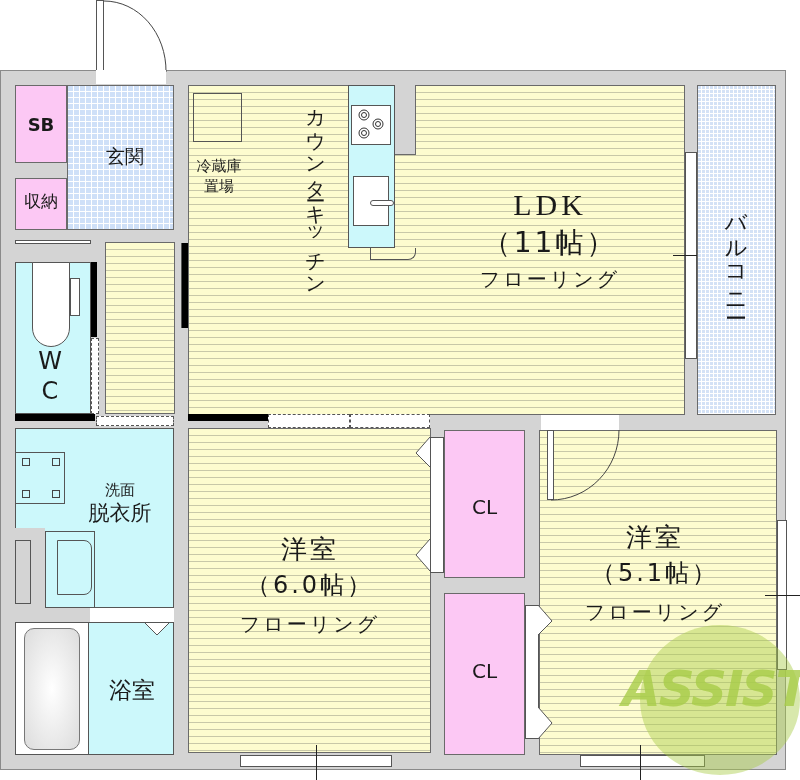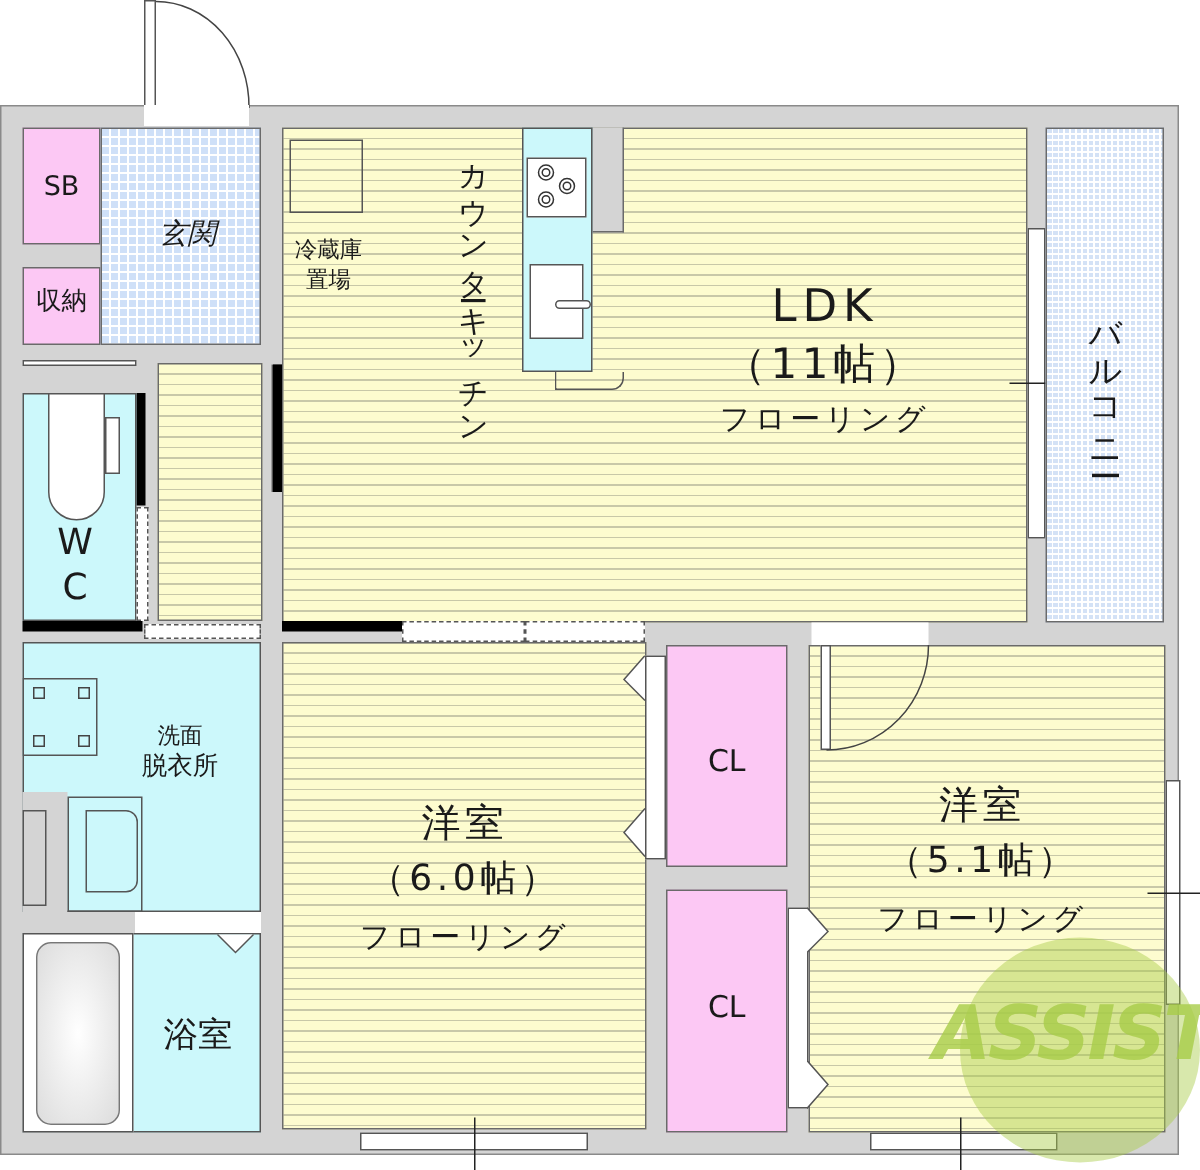--- a/index.html
+++ b/index.html
@@ -19,43 +19,43 @@
   .balcony { background-color:#d4e2f6;
            background-image:
              repeating-linear-gradient(to right, transparent 0, transparent 3px, #ffffff 3px, #ffffff 4px),
              repeating-linear-gradient(to bottom, transparent 0, transparent 3px, #ffffff 3px, #ffffff 4px);
            border:1px solid #6a6a6a; }
   .pink { background:#fcc8f4; border:1px solid #6a6a6a; }
   .aqua { background:#ccf8fb; border:1px solid #555; }
   .white { background:#ffffff; border:1px solid #555; }
   .black { background:#000; }
   .label { position:absolute; font-size:20px; color:#1a1a1a; text-align:center; white-space:nowrap; line-height:1.1; }
-  .label.lg { font-size:26px; letter-spacing:4px; }
+  .label.lg { font-size:26px; letter-spacing:4px;font-family:Liberation Serif, serif; }
   .label.md { font-size:22px; letter-spacing:3px; }
   .label.sm { font-size:15px; }
   .vert { writing-mode:vertical-rl; text-orientation:upright; }
 </style>
 </head>
 <body>
 
 <div class="abs wall outer" style="left:0;top:70px;width:786px;height:700px;"></div>
 <div class="abs" style="left:786px;top:70px;width:14px;height:700px;background:#fff;"></div>
 
 <div class="abs white" style="left:96px;top:0;width:8px;height:72px;border-color:#555;"></div>
 <svg class="abs" style="left:96px;top:0;" width="90" height="80">
   <path d="M8 1 A 62 70 0 0 1 70 72" fill="none" stroke="#444" stroke-width="1"></path>
 </svg>
 <div class="abs" style="left:96px;top:70px;width:70px;height:14px;background:#fff;"></div>
 
 <div class="abs pink" style="left:15px;top:85px;width:52px;height:78px;"></div>
-<div class="label" style="left:15px;top:115px;width:52px;font-size:18px;">SB</div>
+<div class="label" style="left:15px;top:115px;width:52px;font-size:18px;font-weight:bold;">SB</div>
 <div class="abs pink" style="left:15px;top:178px;width:52px;height:52px;"></div>
 <div class="label" style="left:15px;top:192px;width:52px;font-size:17px;">収納</div>
 <div class="abs tile-blue" style="left:67px;top:85px;width:107px;height:145px;"></div>
-<div class="label" style="left:90px;top:146px;width:70px;font-size:19px;font-style:italic;">玄関</div>
+<div class="label" style="left:90px;top:146px;width:70px;font-size:19px;">玄関</div>
 
 <div class="abs white" style="left:15px;top:240px;width:76px;height:4px;"></div>
 <div class="abs floor" style="left:105px;top:242px;width:70px;height:172px;"></div>
 <div class="abs black" style="left:90px;top:262px;width:7px;height:75px;"></div>
 <div class="abs white" style="left:181px;top:243px;width:8px;height:85px;"></div>
 <div class="abs black" style="left:182px;top:243px;width:7px;height:85px;"></div>
 
 <div class="abs aqua" style="left:15px;top:262px;width:76px;height:152px;"></div>
 <div class="abs white" style="left:32px;top:262px;width:38px;height:85px;border-radius:0 0 19px 19px;"></div>
 <div class="abs white" style="left:70px;top:278px;width:10px;height:38px;"></div>
@@ -65,21 +65,21 @@
 <div class="abs black" style="left:15px;top:414px;width:80px;height:7px;"></div>
 
 <div class="abs white" style="left:96px;top:416px;width:78px;height:10px;border-style:dashed;"></div>
 <div class="abs aqua" style="left:15px;top:428px;width:159px;height:180px;"></div>
 <div class="abs" style="left:15px;top:452px;width:50px;height:52px;border:1px solid #555;background:#ccf8fb;"></div>
 <div class="abs" style="left:22px;top:458px;width:8px;height:8px;border:1px solid #444;"></div>
 <div class="abs" style="left:52px;top:458px;width:8px;height:8px;border:1px solid #444;"></div>
 <div class="abs" style="left:22px;top:490px;width:8px;height:8px;border:1px solid #444;"></div>
 <div class="abs" style="left:52px;top:490px;width:8px;height:8px;border:1px solid #444;"></div>
 <div class="label sm" style="left:85px;top:482px;width:70px;font-size:15px;">洗面</div>
-<div class="label sm" style="left:85px;top:502px;width:70px;font-size:17px;">脱衣所</div>
+<div class="label sm" style="left:85px;top:502px;width:70px;font-size:21px;">脱衣所</div>
 <div class="abs wall" style="left:15px;top:528px;width:30px;height:80px;"></div>
 <div class="abs white" style="left:15px;top:540px;width:16px;height:64px;background:#d4d4d4;border-color:#555;"></div>
 <div class="abs" style="left:45px;top:531px;width:50px;height:77px;border:1px solid #555;"></div>
 <div class="abs" style="left:57px;top:540px;width:35px;height:55px;border:1px solid #555;border-radius:0 8px 8px 0;"></div>
 
 <div class="abs wall" style="left:15px;top:608px;width:159px;height:15px;"></div>
 <div class="abs white" style="left:90px;top:608px;width:84px;height:14px;border:none;"></div>
 <div class="abs aqua" style="left:15px;top:622px;width:159px;height:133px;"></div>
 <div class="abs white" style="left:15px;top:622px;width:74px;height:133px;"></div>
 <div class="abs" style="left:24px;top:628px;width:56px;height:122px;border:1px solid #777;border-radius:10px;background:radial-gradient(#ffffff, #dcdcdc);"></div>

